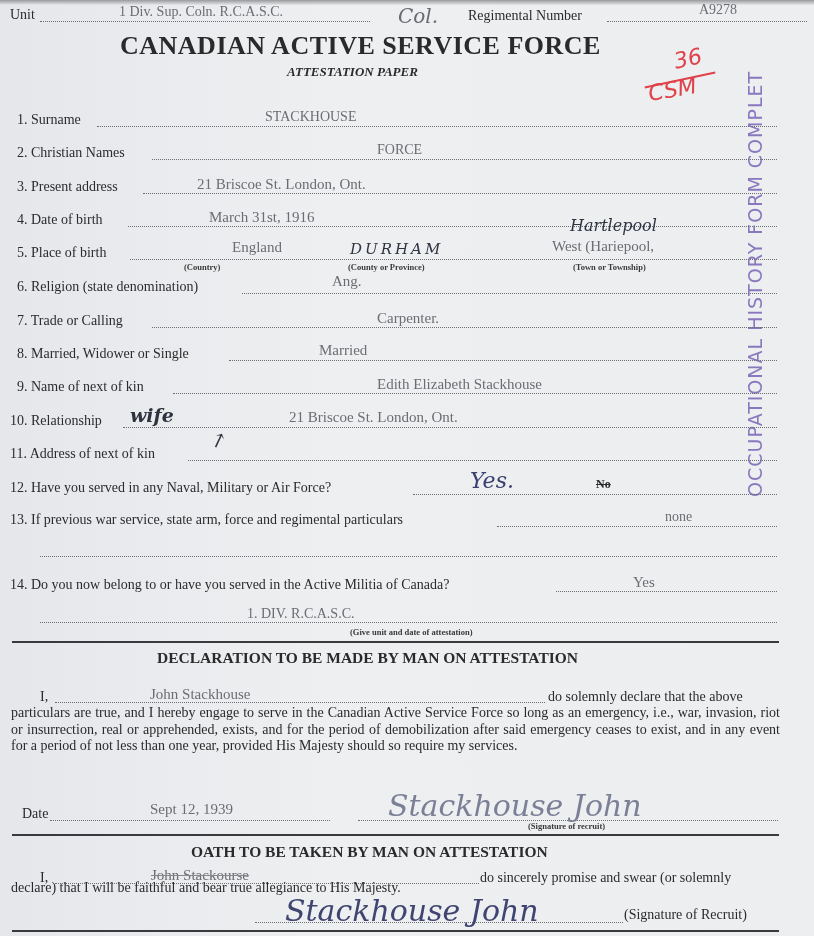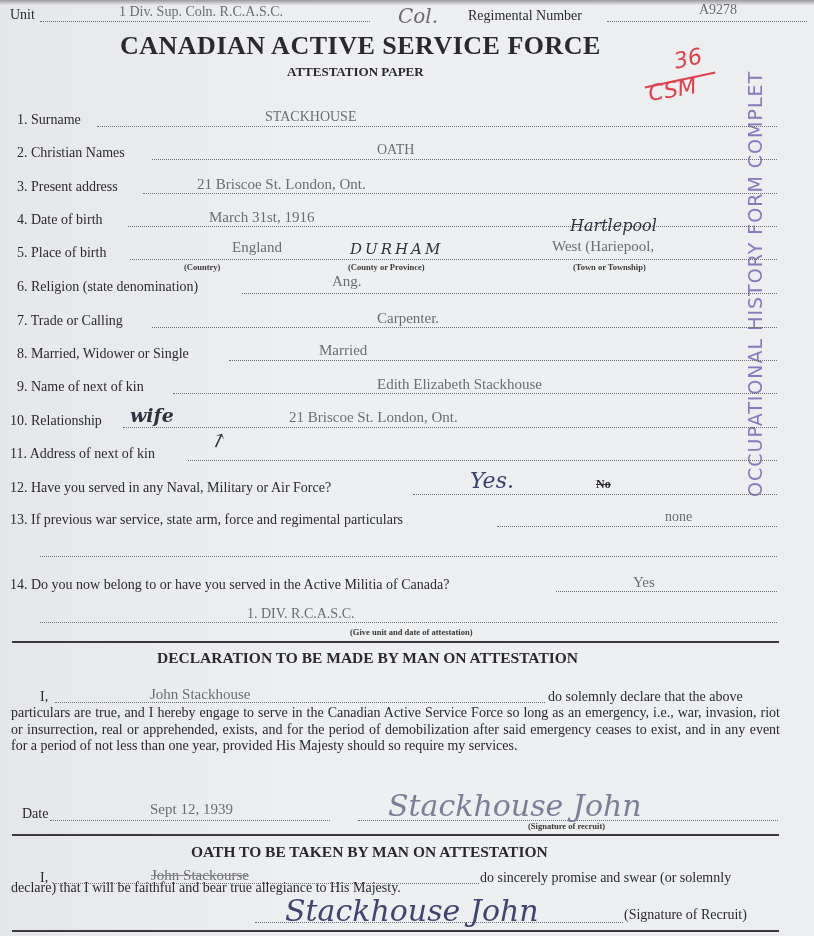--- a/index.html
+++ b/index.html
@@ -39,35 +39,35 @@
 
   <span class="abs label" style="left:10px;top:7px;">Unit</span>
   <div class="dots" style="left:40px;top:21px;width:330px;"></div>
   <span class="abs typed" style="left:72px;top:4px;font-size:14px;">1 Div. Sup. Coln. R.C.A.S.C.</span>
   <span class="abs hand" style="left:398px;top:4px;font-size:20px;color:#6a6a70;">Col.</span>
   <span class="abs label" style="left:468px;top:8px;">Regimental Number</span>
   <div class="dots" style="left:607px;top:21px;width:200px;"></div>
   <span class="abs typed" style="left:652px;top:2px;font-size:14px;">A9278</span>
 
   <div class="abs title" style="left:120px;top:31px;">CANADIAN ACTIVE SERVICE FORCE</div>
-  <div class="abs subtitle" style="left:287px;top:64px;">ATTESTATION PAPER</div>
+  <div class="abs subtitle" style="left:287px;top:64px;font-style:italic;">ATTESTATION PAPER</div>
 
   <span class="abs red" style="left:674px;top:46px;font-size:22px;transform:rotate(-12deg);">36</span>
   <div class="abs" style="left:644px;top:79px;width:72px;border-top:2px solid #e0414a;transform:rotate(-12deg);"></div>
   <span class="abs red" style="left:648px;top:77px;font-size:22px;transform:rotate(-10deg);">CSM</span>
 
   <div class="stamp">OCCUPATIONAL HISTORY FORM COMPLET</div>
 
   <span class="abs label" style="left:17px;top:112px;"><span>1.</span> <span>Surname</span></span>
   <div class="dots" style="left:97px;top:126px;width:680px;"></div>
   <span class="abs typed" style="left:218px;top:109px;font-size:14px;">STACKHOUSE</span>
 
   <span class="abs label" style="left:17px;top:145px;text-align:center;"><span>2.</span> <span>Christian Names</span></span>
   <div class="dots" style="left:152px;top:159px;width:625px;"></div>
-  <span class="abs typed" style="left:330px;top:142px;font-size:14px;">OATH</span>
+  <span class="abs typed" style="left:330px;top:142px;font-size:14px;">FORCE</span>
 
   <span class="abs label" style="left:17px;top:179px;"><span>3.</span> <span>Present address</span></span>
   <div class="dots" style="left:143px;top:193px;width:634px;"></div>
   <span class="abs typed" style="left:150px;top:176px;">21 Briscoe St. London, Ont.</span>
 
   <span class="abs label" style="left:17px;top:212px;"><span>4.</span> <span>Date of birth</span></span>
   <div class="dots" style="left:128px;top:226px;width:649px;"></div>
   <span class="abs typed" style="left:162px;top:209px;">March 31st, 1916</span>
 
   <span class="abs label" style="left:17px;top:245px;"><span>5.</span> <span>Place of birth</span></span>

